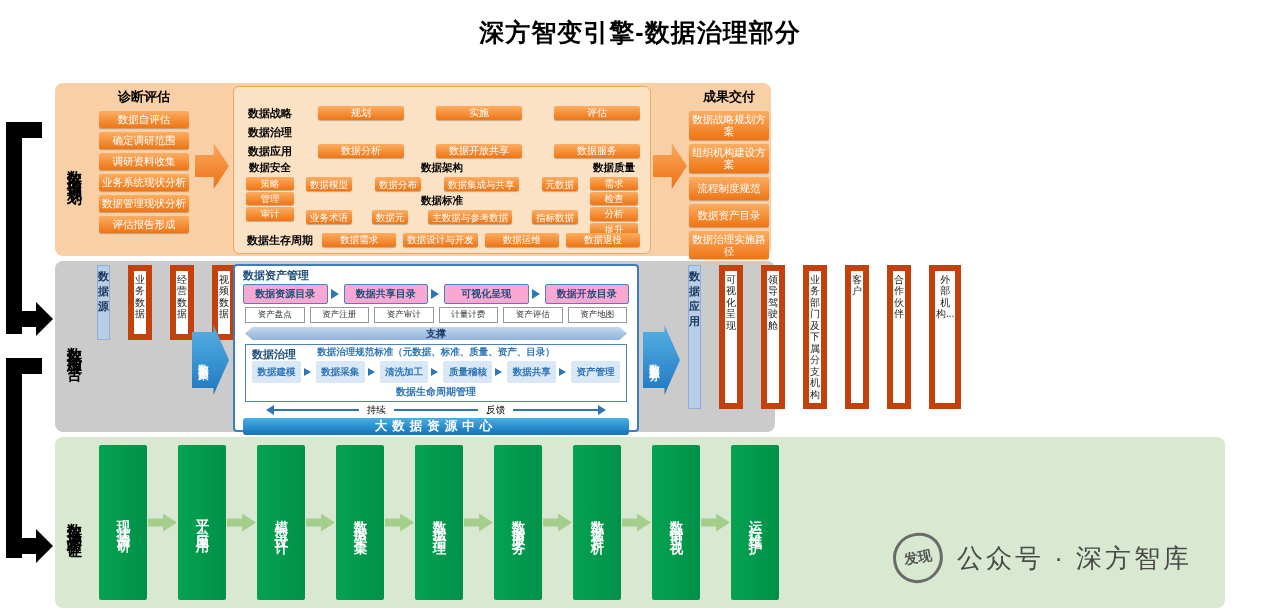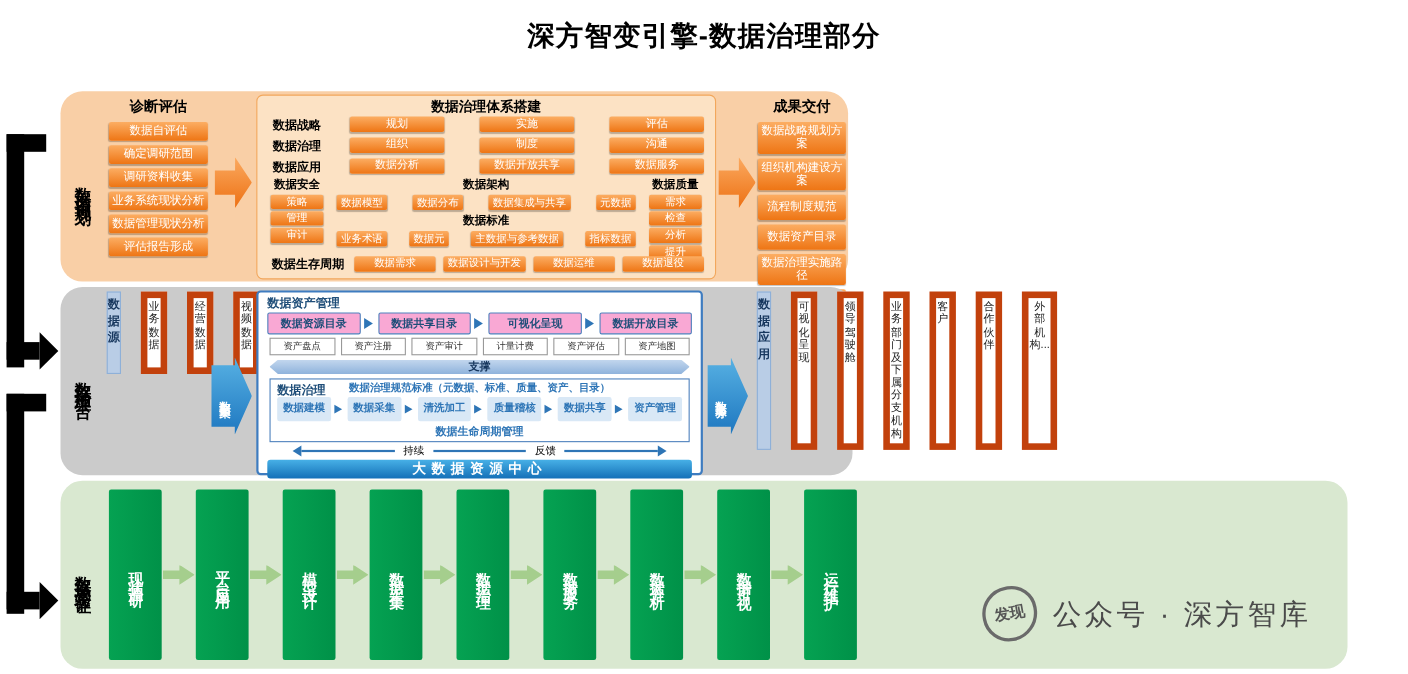--- a/index.html
+++ b/index.html
@@ -6,21 +6,21 @@
   .stage{position:relative;width:1280px;height:613px;background:#fff;overflow:hidden;
          font-family:"Liberation Sans","DejaVu Sans",sans-serif;color:#000}
   .abs{position:absolute}
   .title{position:absolute;top:16px;left:0;right:0;text-align:center;font-size:25px;font-weight:bold;letter-spacing:1px}
 
   
   .blk{position:absolute;background:#000}
   .tri-r{position:absolute;width:0;height:0;border-style:solid;border-color:transparent transparent transparent #000;border-width:17px 0 17px 17px}
 
   
-  .panel{position:absolute;border-radius:20px}
+  .panel{position:absolute;border-radius:8px}
   .p1{background:#F9CFA6}
   .p2{background:#CBCBCB}
   .p3{background:#D9E8D0}
   .vlabel{position:absolute;left:5px;top:0;height:100%;width:28px;display:flex;align-items:center;justify-content:center;
           writing-mode:vertical-rl;text-orientation:upright;font-weight:bold;font-size:15px;letter-spacing:4px}
 
   
   .col{position:absolute;display:flex;flex-direction:column;gap:4px}
   .colhead{font-weight:bold;font-size:13px;text-align:center;margin-bottom:1px}
   .obox{background:linear-gradient(180deg,#FCAD62,#EE7514);border-radius:2px;color:#fff;font-size:10px;text-align:center;
@@ -117,38 +117,32 @@
       <div class="obox dg">确定调研范围</div>
       <div class="obox dg">调研资料收集</div>
       <div class="obox dg">业务系统现状分析</div>
       <div class="obox dg">数据管理现状分析</div>
       <div class="obox dg">评估报告形成</div>
     </div>
 
     <div class="oarrow" style="left:140px;top:60px;width:34px;height:46px"></div>
 
     <div class="sysbox" style="left:178px;top:3px;width:416px;height:166px">
-      <div class="syshead">数据治理体系搭建</div>
 
       <div class="srow" style="top:18px">
         <span class="rlabel">数据战略</span>
         <span class="items">
           <span class="obox">规划</span>
           <span class="obox">实施</span>
           <span class="obox">评估</span>
         </span>
       </div>
 
       <div class="srow" style="top:37px">
         <span class="rlabel">数据治理</span>
-        <span class="items">
-          <span class="obox">组织</span>
-          <span class="obox">制度</span>
-          <span class="obox">沟通</span>
-        </span>
       </div>
 
       <div class="srow" style="top:56px">
         <span class="rlabel">数据应用</span>
         <span class="items">
           <span class="obox">数据分析</span>
           <span class="obox">数据开放共享</span>
           <span class="obox">数据服务</span>
         </span>
       </div>

